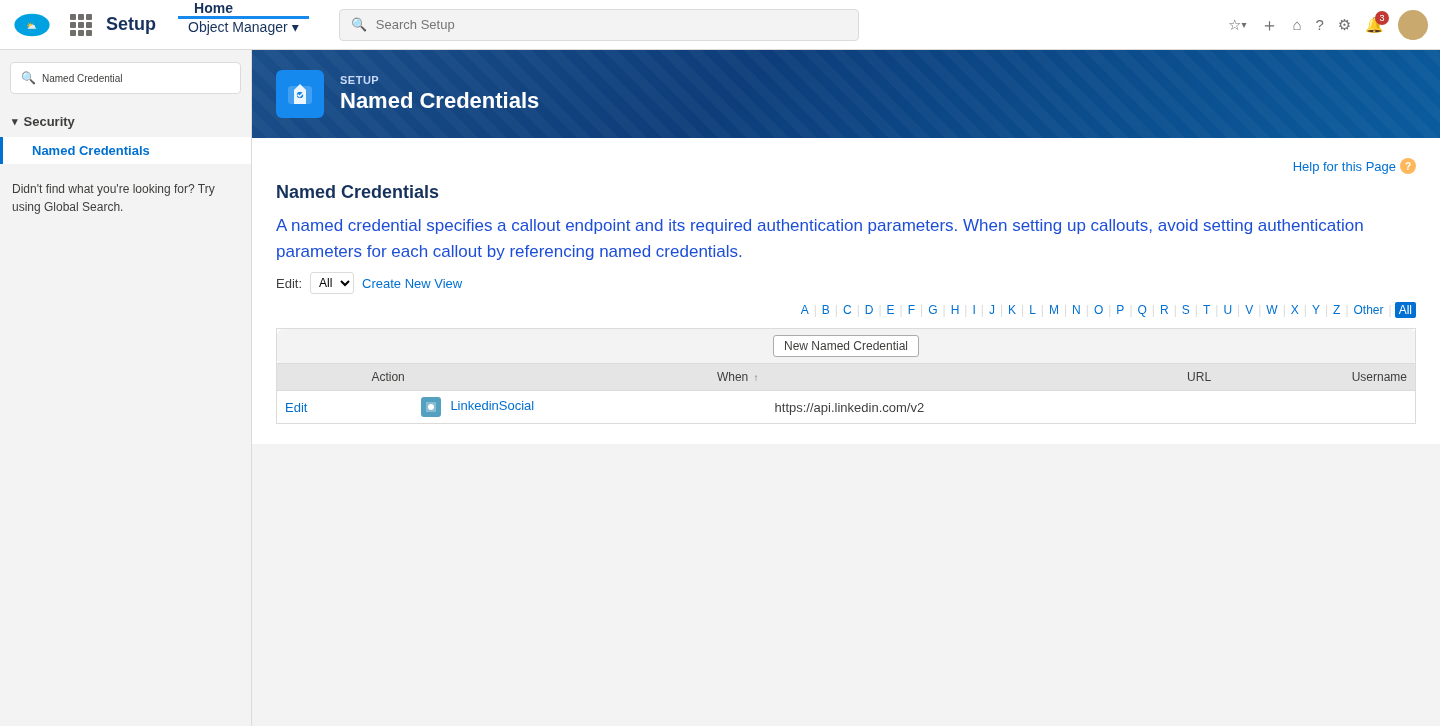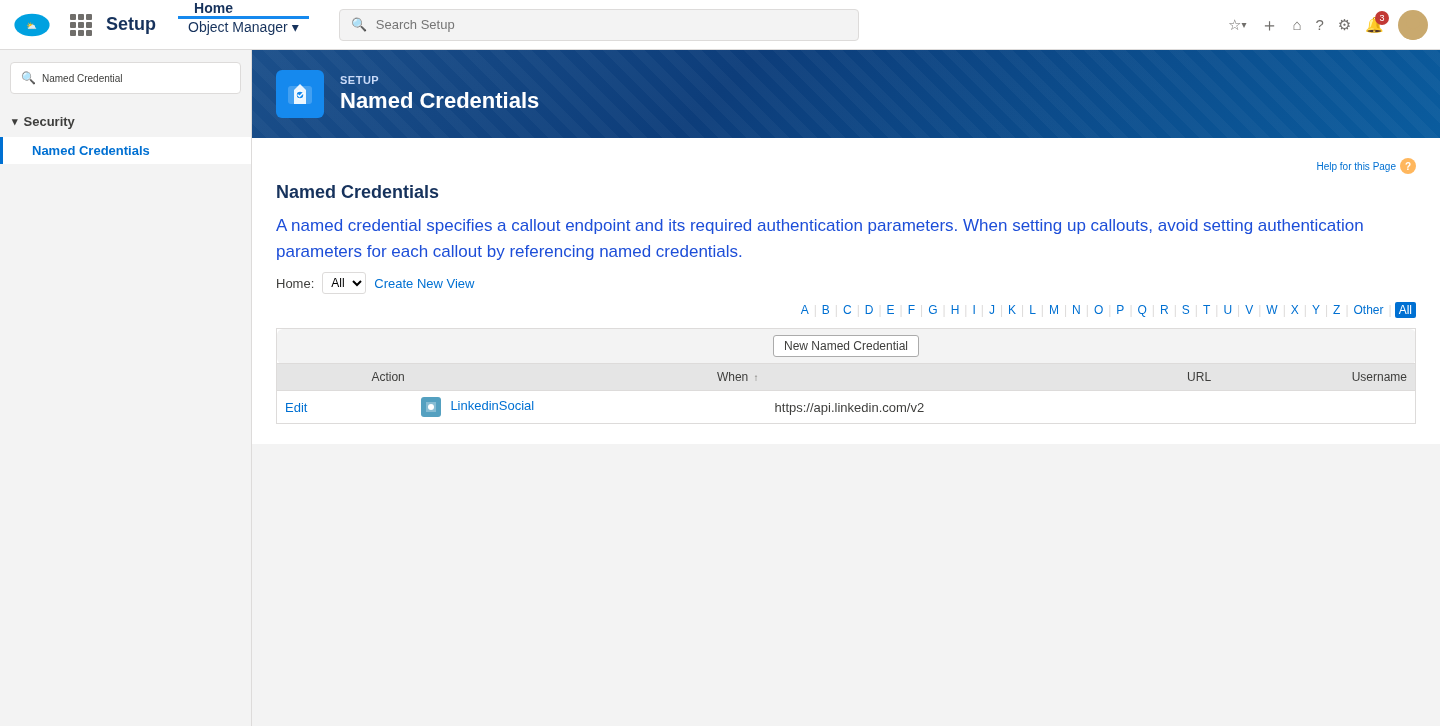--- a/index.html
+++ b/index.html
@@ -395,21 +395,21 @@
     
     .help-row {
       display: flex;
       justify-content: flex-end;
       align-items: center;
       margin-bottom: 8px;
       gap: 4px;
     }
     .help-link {
       color: #0070d2;
-      font-size: 10px;
+      font-size: 13px;
       text-decoration: none;
       cursor: pointer;
     }
     .help-icon-circle {
       width: 16px;
       height: 16px;
       background: #ffb75d;
       border-radius: 50%;
       display: inline-flex;
       align-items: center;
@@ -496,20 +496,21 @@
     </div>
 
     <div class="sidebar-section">
       <div class="sidebar-section-header">
         <span style="font-size:11px; color:#3e3e3c;">▾</span>
         <span>Security</span>
       </div>
       <a class="sidebar-item active">Named Credentials</a>
     </div>
 
+    <div class="sidebar-not-found">Didn't find what you're looking for? Try using Global Search.</div>
   </div>
 
   <div class="content-area">
 
     <div class="page-header-banner">
       <div class="page-icon-wrapper">
         <svg width="28" height="28" viewBox="0 0 28 28" fill="none">
           <rect x="2" y="6" width="24" height="18" rx="3" fill="white" fill-opacity="0.2"></rect>
           <path d="M14 4 L20 10 L20 24 L8 24 L8 10 Z" fill="white" fill-opacity="0.9"></path>
           <circle cx="14" cy="15" r="4" fill="#1589ee" stroke="white" stroke-width="1.5"></circle>
@@ -527,21 +528,21 @@
       <div class="help-row">
         <a class="help-link">Help for this Page</a>
         <span class="help-icon-circle">?</span>
       </div>
 
       <div class="section-title">Named Credentials</div>
 
       <div class="description-text">A named credential specifies a callout endpoint and its required authentication parameters. When setting up callouts, avoid setting authentication parameters for each callout by referencing named credentials.</div>
 
       <div class="view-bar">
-        <span class="view-label">Home:</span>
+        <span class="view-label">Edit:</span>
         <select class="view-select">
           <option>All</option>
         </select>
         <a class="create-view-link">Create New View</a>
       </div>
 
       <div class="alpha-index">
         <a class="alpha-letter">A</a>
           <span class="alpha-sep">|</span>
         <a class="alpha-letter">B</a>

